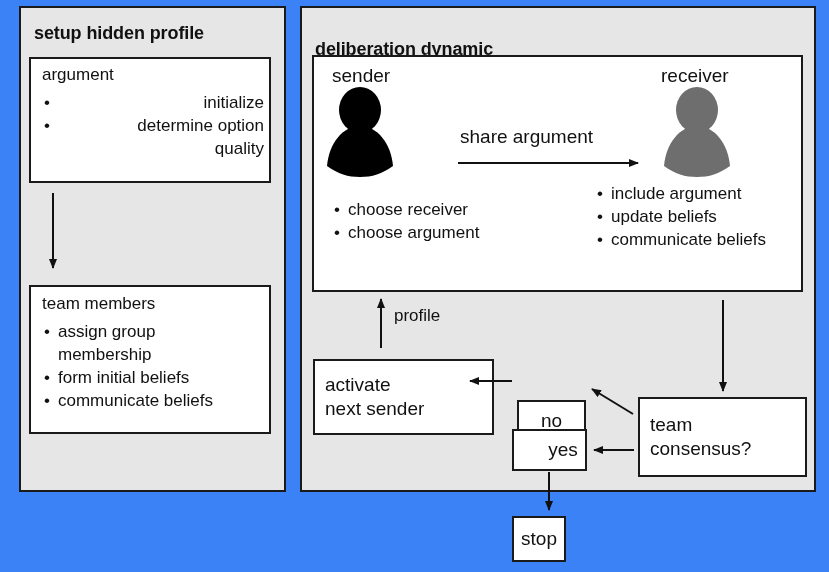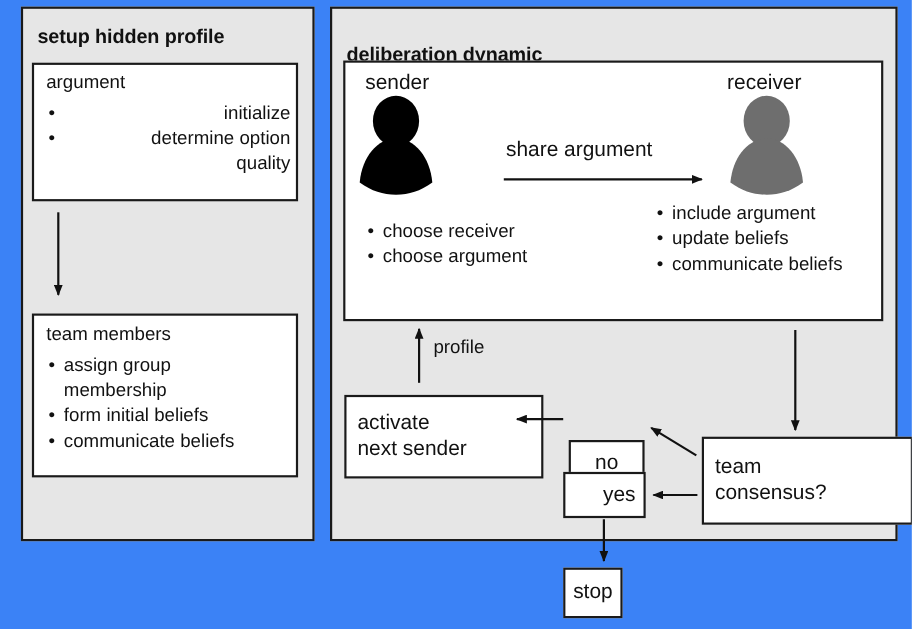--- a/index.html
+++ b/index.html
@@ -151,21 +151,21 @@
 
   <div class="arrow-label" style="left:394px; top:306px; font-size:17px;">profile</div>
 
   <div class="flowbox" style="left:313px; top:359px; width:181px; height:76px;">activate
 next sender</div>
 
   <div class="flowbox center" style="left:517px; top:360px; width:69px; height:41px;margin-top:40px;">no</div>
 
   <div class="flowbox center" style="left:512px; top:429px; width:75px; height:42px;padding-left:27px;">yes</div>
 
-  <div class="flowbox" style="left:638px; top:397px; width:192px; height:80px;">team
+  <div class="flowbox" style="left:638px; top:397px; width:169px; height:80px;">team
 consensus?</div>
 
   <div class="flowbox center" style="left:512px; top:516px; width:54px; height:46px;">stop</div>
 
   <svg class="svg-layer" viewBox="0 0 829 572">
     <defs>
       <marker id="ah" markerWidth="10" markerHeight="8" refX="9" refY="4" orient="auto" markerUnits="userSpaceOnUse">
         <path d="M0,0 L10,4 L0,8 z" fill="#111111"></path>
       </marker>
     </defs>

